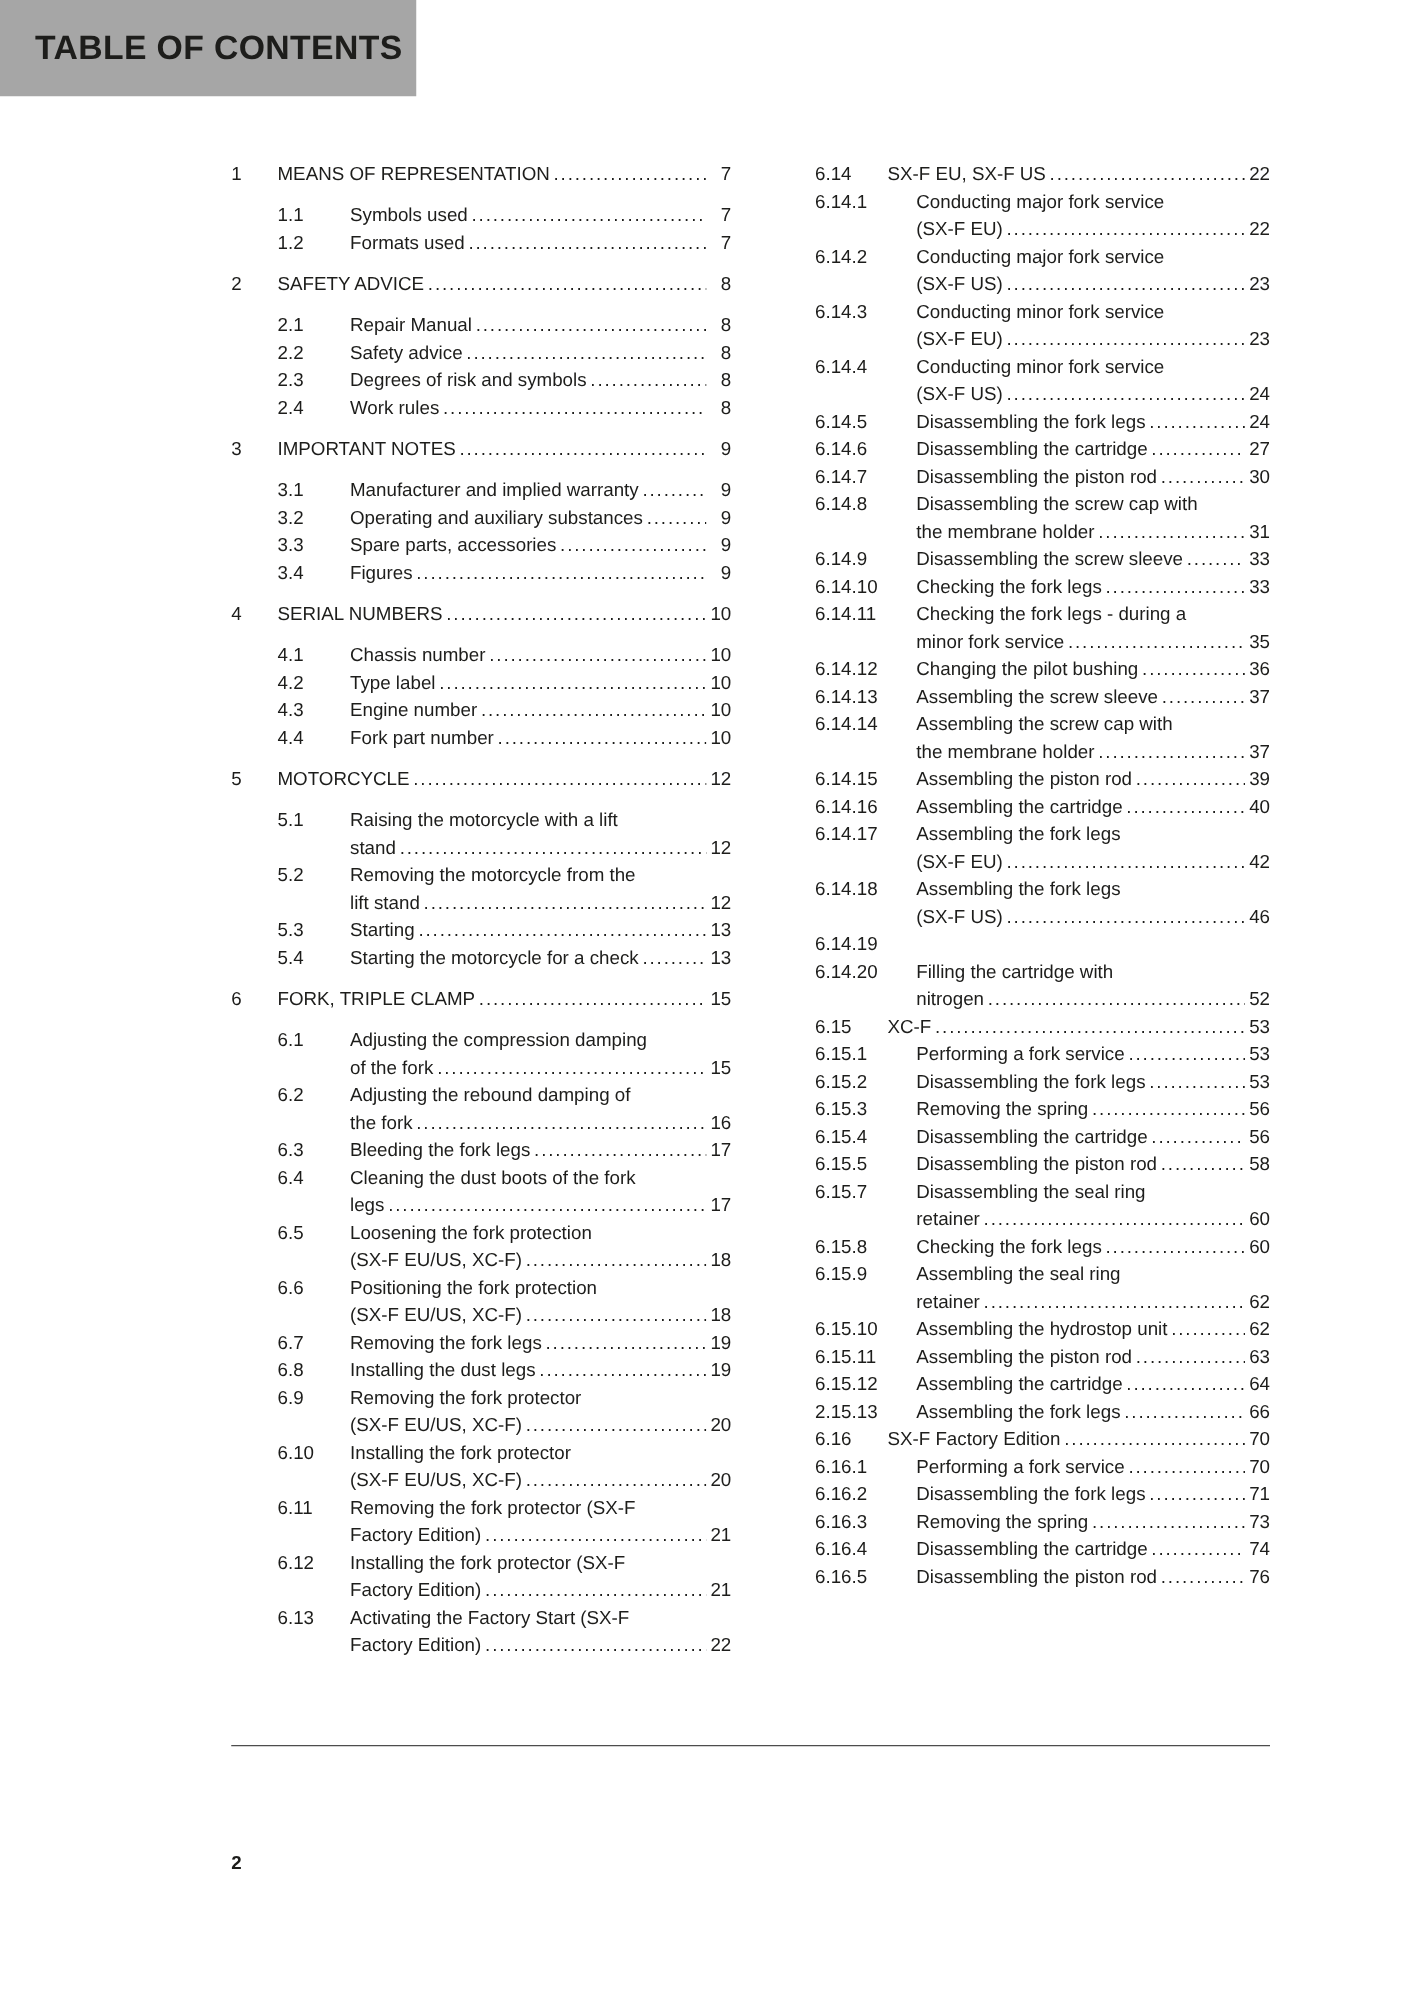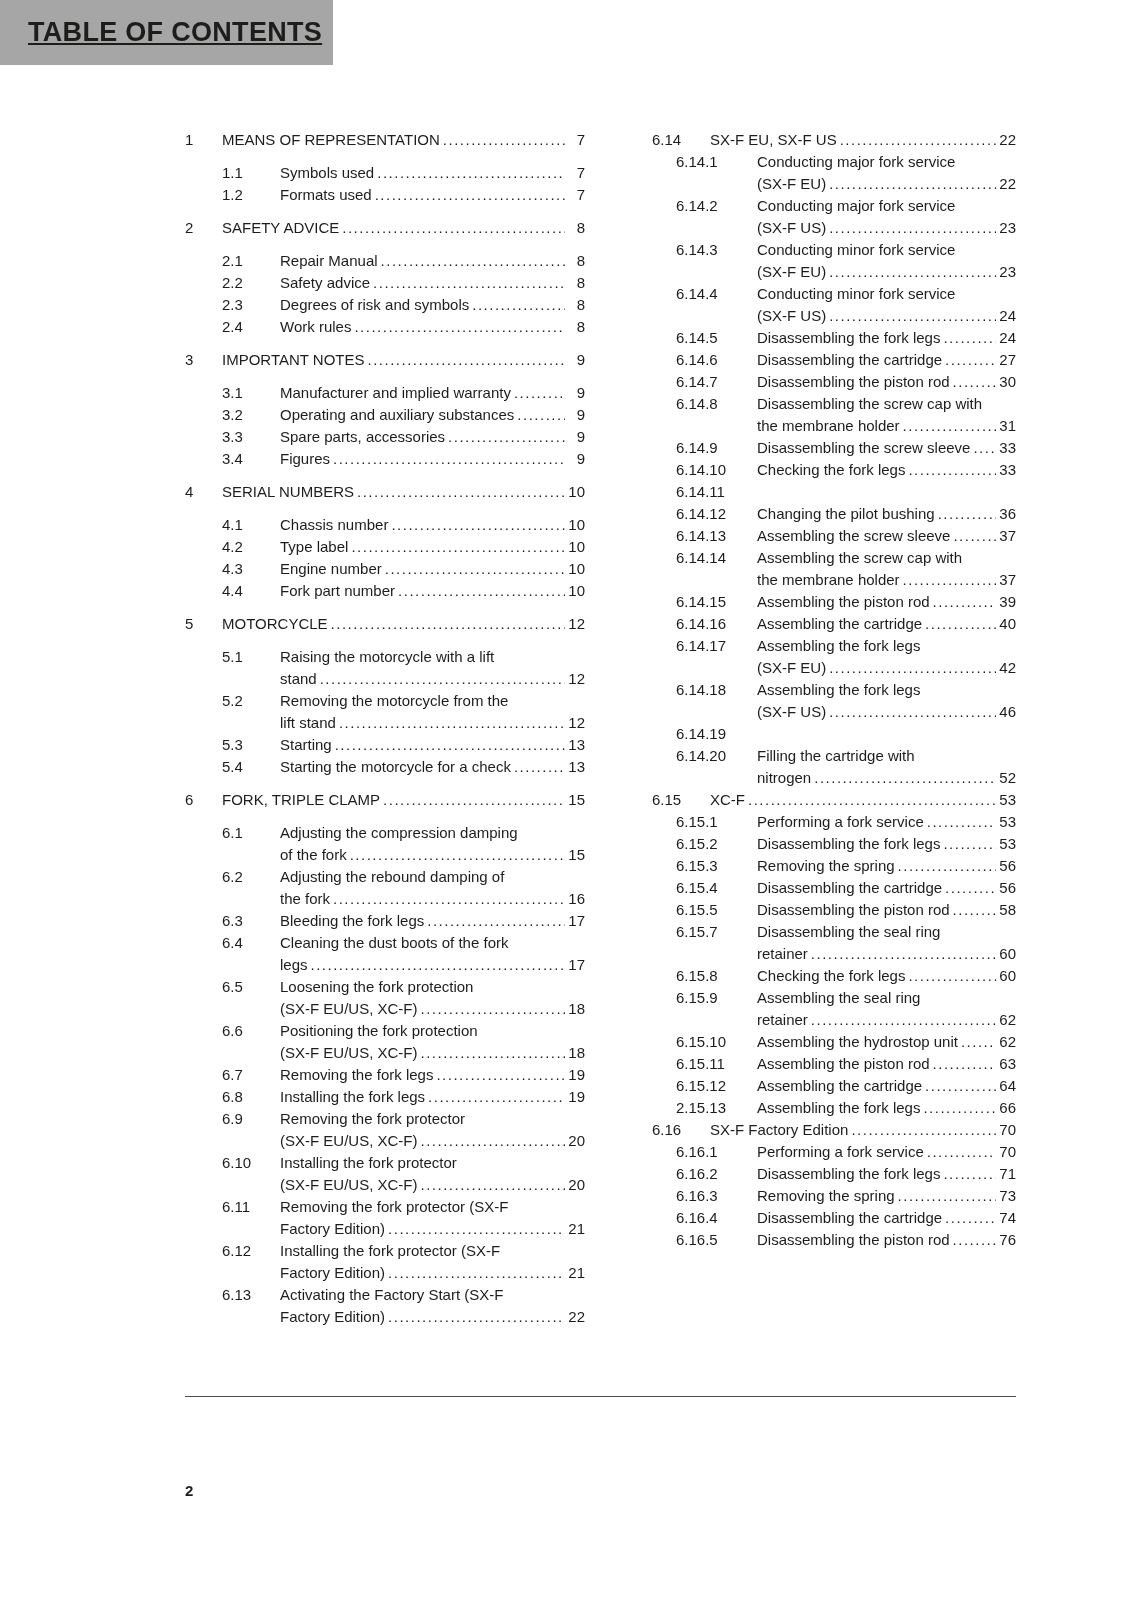--- a/index.html
+++ b/index.html
@@ -12,25 +12,24 @@
     color: #1d1d1b;
     position: relative;
     overflow: hidden;
   }
 
   
   .header-box {
     position: absolute;
     top: 0; left: 0;
     width: 333px;
-    height: 65px;
+    height: 77px;
     background: #a6a6a6;
     display: flex;
     align-items: center;
-    text-decoration: underline;
   }
   .header-title {
     font-size: 27px;
     font-weight: bold;
     letter-spacing: 0.3px;
     padding-left: 28px;
     color: #1d1d1b;
   }
 
   
@@ -49,21 +48,21 @@
 
   .toc-entry { display: flex; }
   .toc-entry.chapter { margin: 11px 0; }
   .toc-col-left .toc-entry.chapter:first-child { margin-top: 0; }
 
   .toc-num { flex: 0 0 58px; }
   .toc-entry.chapter .toc-num { flex: 0 0 37px; }
   .toc-entry.section { padding-left: 37px; }
   .toc-entry.section .toc-num { flex: 0 0 58px; }
   .toc-entry.group .toc-num { flex: 0 0 58px; }
-  .toc-entry.item  .toc-num { flex: 0 0 81px; margin-left: 24px; }
+  .toc-entry.item  .toc-num { flex: 0 0 81px; }
 
   .toc-body { flex: 1; min-width: 0; }
   .toc-line { display: block; }
   .toc-line.last { display: flex; align-items: baseline; }
   .toc-text { white-space: nowrap; }
   .toc-dots {
     flex: 1;
     overflow: hidden;
     white-space: nowrap;
     margin: 0 3px 0 3px;
@@ -418,21 +417,21 @@
             <span class="toc-text">Removing the fork legs</span>
             <span class="toc-dots"></span>
             <span class="toc-page">19</span>
           </span>
         </span>
       </div>
       <div class="toc-entry section">
         <span class="toc-num">6.8</span>
         <span class="toc-body">
           <span class="toc-line last">
-            <span class="toc-text">Installing the fork legs</span>
+            <span class="toc-text">Installing the dust legs</span>
             <span class="toc-dots"></span>
             <span class="toc-page">19</span>
           </span>
         </span>
       </div>
       <div class="toc-entry section">
         <span class="toc-num">6.9</span>
         <span class="toc-body">
           <span class="toc-line"><span class="toc-text">Removing the fork protector</span></span>
           <span class="toc-line last">
@@ -598,20 +597,28 @@
         <span class="toc-body">
           <span class="toc-line last">
             <span class="toc-text">Checking the fork legs</span>
             <span class="toc-dots"></span>
             <span class="toc-page">33</span>
           </span>
         </span>
       </div>
       <div class="toc-entry item">
         <span class="toc-num">6.14.11</span>
+        <span class="toc-body">
+          <span class="toc-line"><span class="toc-text">Checking the fork legs - during a</span></span>
+          <span class="toc-line last">
+            <span class="toc-text">minor fork service</span>
+            <span class="toc-dots"></span>
+            <span class="toc-page">35</span>
+          </span>
+        </span>
       </div>
       <div class="toc-entry item">
         <span class="toc-num">6.14.12</span>
         <span class="toc-body">
           <span class="toc-line last">
             <span class="toc-text">Changing the pilot bushing</span>
             <span class="toc-dots"></span>
             <span class="toc-page">36</span>
           </span>
         </span>

